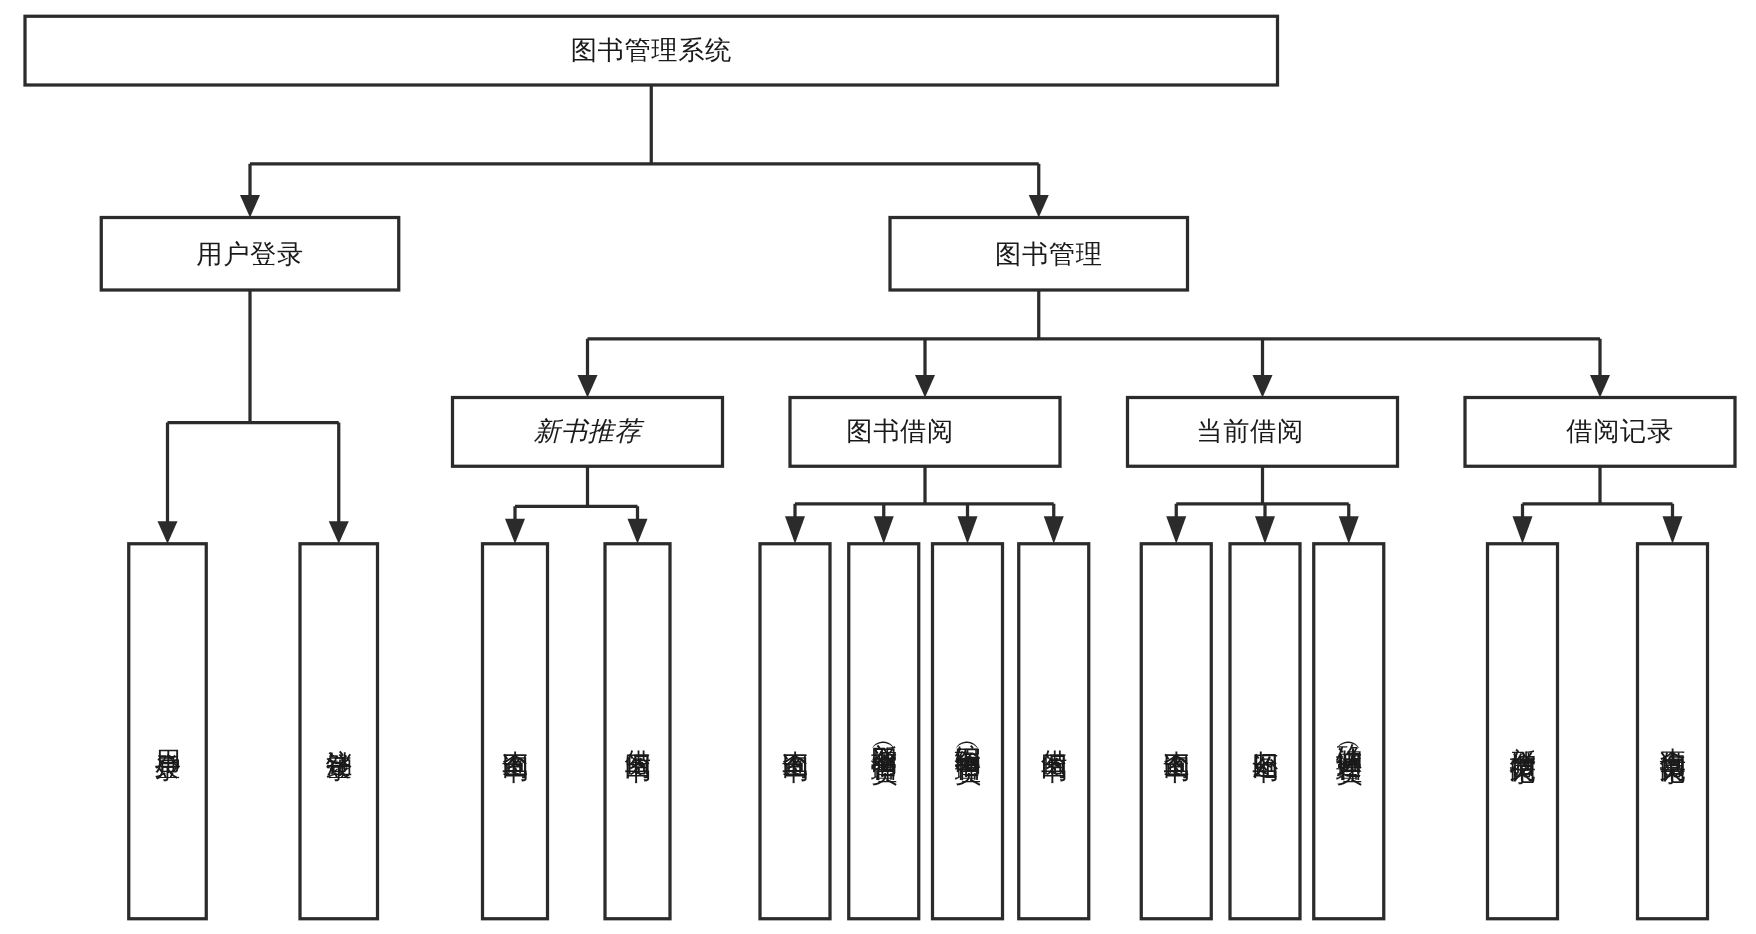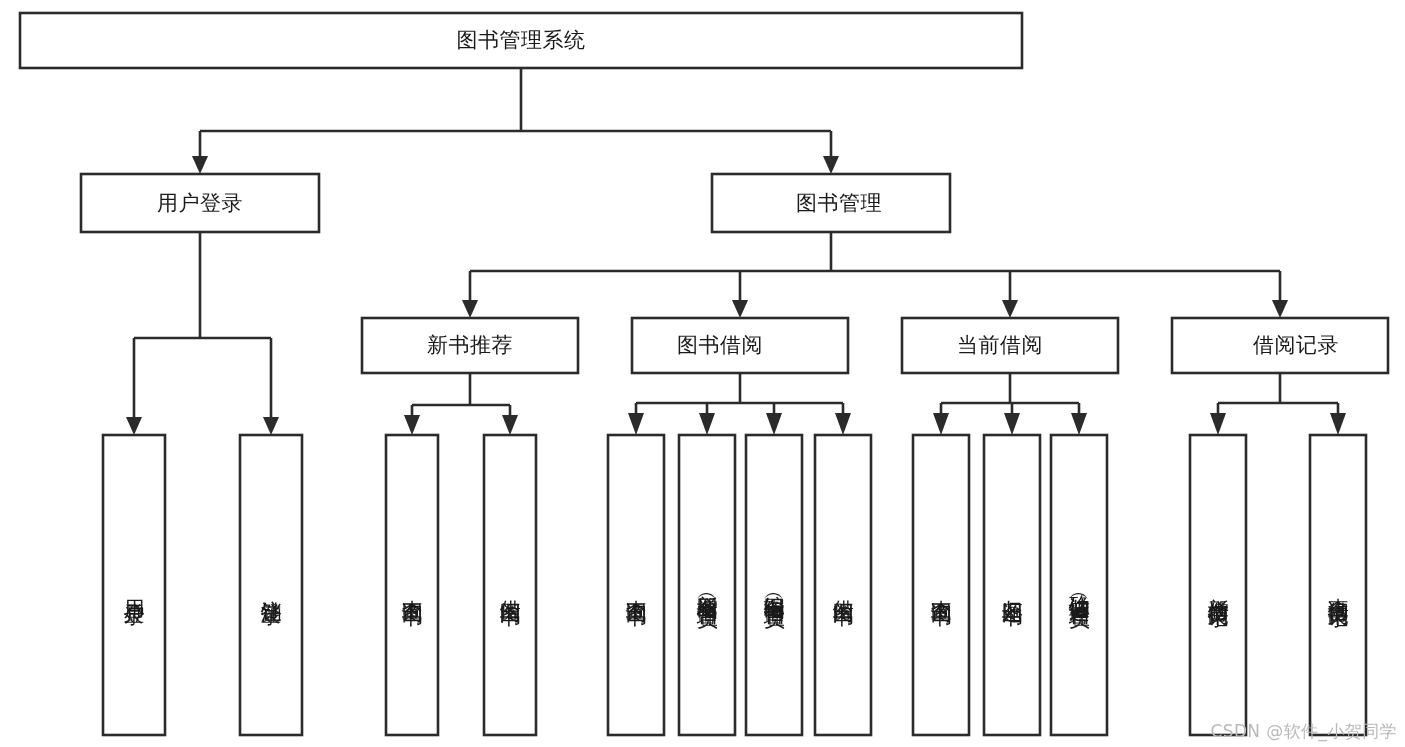--- a/index.html
+++ b/index.html
@@ -186,33 +186,32 @@
         <rect class="node-box" x="1051" y="435" width="56" height="300"></rect>
         <rect class="node-box" x="1190" y="435" width="56" height="300"></rect>
         <rect class="node-box" x="1310" y="435" width="56" height="300"></rect>
       </g>
   </svg>
 
   <div id="labels-layer">
       <div class="node-label horizontal root-label" style="left: 20px; top: 13px; width: 1002px; height: 55px;">图书管理系统</div>
       <div class="node-label horizontal" style="left: 81px; top: 174px; width: 238px; height: 58px;">用户登录</div>
       <div class="node-label horizontal" style="left: 720px; top: 174px; width: 238px; height: 58px;">图书管理</div>
-      <div class="node-label horizontal" style="left: 362px; top: 318px; width: 216px; height: 55px;">新书推荐</div>
+      <div class="node-label horizontal" style="left: 362px; top: 318px; width: 216px; height: 55px; font-style: italic;">新书推荐</div>
       <div class="node-label horizontal" style="left: 632px; top: 318px; width: 176px; height: 55px;">图书借阅</div>
       <div class="node-label horizontal" style="left: 902px; top: 318px; width: 196px; height: 55px;">当前借阅</div>
       <div class="node-label horizontal" style="left: 1172px; top: 318px; width: 248px; height: 55px;">借阅记录</div>
       <div class="node-label vertical" style="left: 103px; top: 435px; width: 62px; height: 300px;">用户登录</div>
       <div class="node-label vertical" style="left: 240px; top: 435px; width: 62px; height: 300px;">注销登录</div>
       <div class="node-label vertical" style="left: 386px; top: 435px; width: 52px; height: 300px;">查询图书</div>
       <div class="node-label vertical" style="left: 484px; top: 435px; width: 52px; height: 300px;">借阅图书</div>
       <div class="node-label vertical" style="left: 608px; top: 435px; width: 56px; height: 300px;">查询图书</div>
       <div class="node-label vertical" style="left: 679px; top: 435px; width: 56px; height: 300px;">新增图书（管理员）</div>
       <div class="node-label vertical" style="left: 746px; top: 435px; width: 56px; height: 300px;">编辑图书（管理员）</div>
       <div class="node-label vertical" style="left: 815px; top: 435px; width: 56px; height: 300px;">借阅图书</div>
       <div class="node-label vertical" style="left: 913px; top: 435px; width: 56px; height: 300px;">查询图书</div>
       <div class="node-label vertical" style="left: 984px; top: 435px; width: 56px; height: 300px;">归还图书</div>
       <div class="node-label vertical" style="left: 1051px; top: 435px; width: 56px; height: 300px;">确认归还（管理员）</div>
       <div class="node-label vertical" style="left: 1190px; top: 435px; width: 56px; height: 300px;">新增借阅记录</div>
       <div class="node-label vertical" style="left: 1310px; top: 435px; width: 56px; height: 300px;">查询借阅记录</div>
     </div>
 
-  <div id="watermark">CSDN @软件_小贺同学</div>
 </div>
 
 </body></html>

